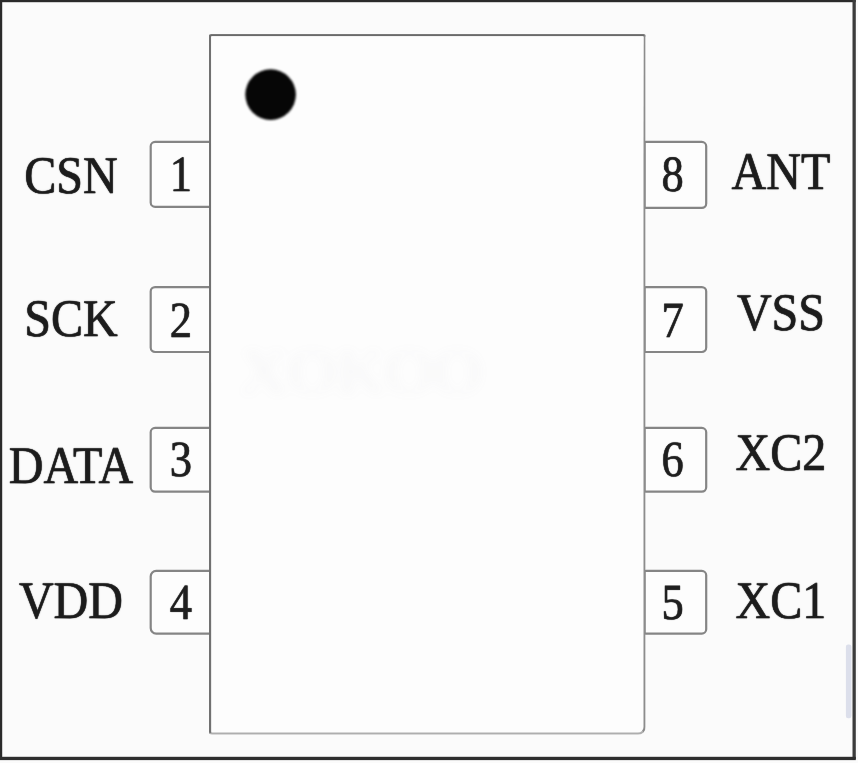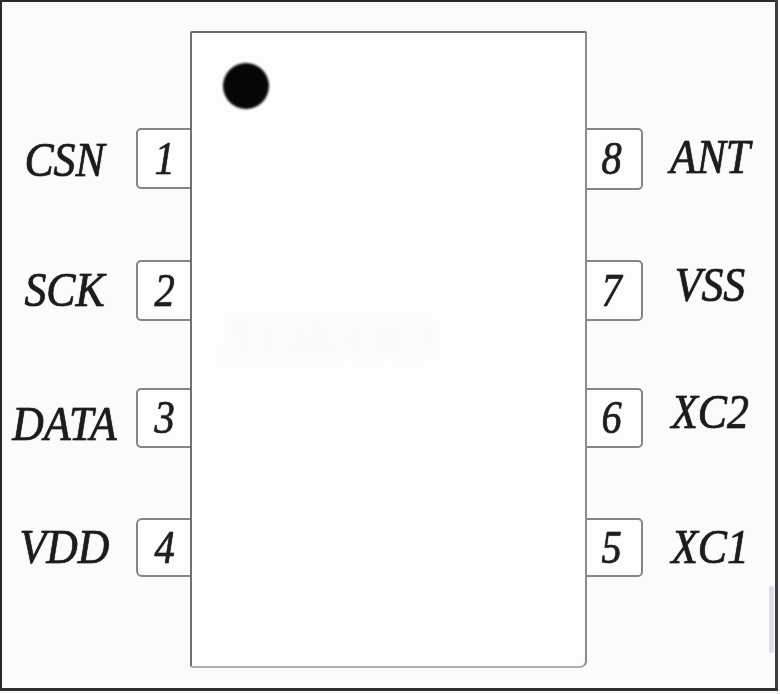--- a/index.html
+++ b/index.html
@@ -4,21 +4,20 @@
 <style>
   html, body { margin: 0; padding: 0; }
   body {
     width: 780px; height: 694px; overflow: hidden;
     background: #fbfbfb;
     font-family: "Liberation Serif", "DejaVu Serif", serif;
   }
   #stage {
     position: relative; width: 780px; height: 694px;
     filter: blur(0.5px);
-    font-style: italic;
   }
   
   .frame-line { position: absolute; background: #2a2a2a; }
   #frame-top    { left: 0; top: 0; width: 778px; height: 2.4px; }
   #frame-left   { left: 0; top: 0; width: 2.4px; height: 690px; }
   #frame-right  { left: 775.4px; top: 0; width: 2.2px; height: 690px; background:#3c3c3c; }
   #frame-bottom { left: 0; top: 688.4px; width: 778px; height: 2.8px; background:#2e2e2e; }
 
   
   #scroll-thumb {

